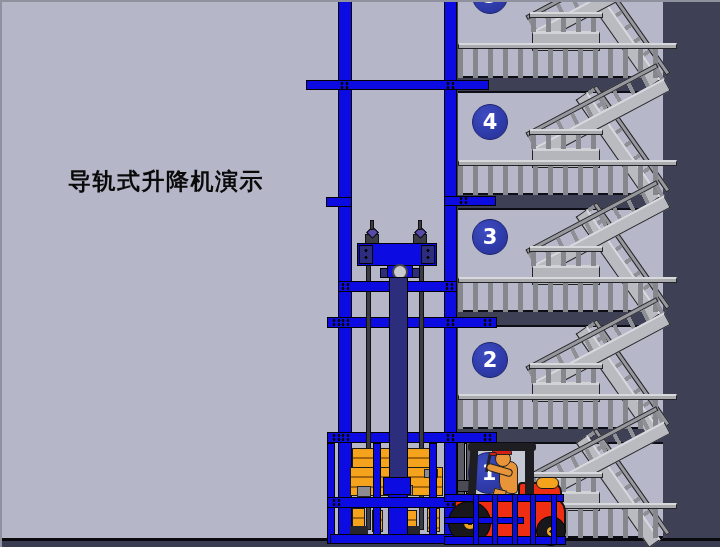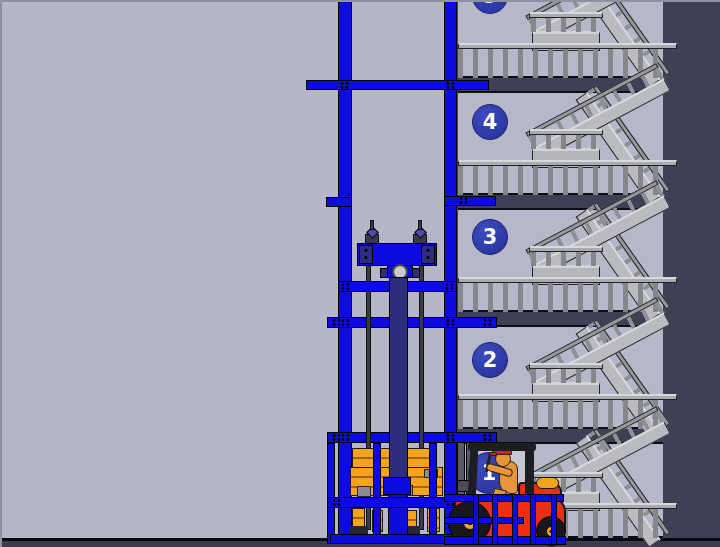--- a/index.html
+++ b/index.html
@@ -279,16 +279,17 @@
     <div class="abs blue" style="left:444px;top:494px;width:120px;height:8px;"></div>
     <div class="abs blue" style="left:444px;top:517px;width:80px;height:7px;"></div>
     <div class="abs blue" style="left:444px;top:536px;width:122px;height:9px;"></div>
     <div class="abs blue" style="left:473px;top:494px;width:6px;height:51px;"></div>
     <div class="abs blue" style="left:492px;top:494px;width:6px;height:51px;"></div>
     <div class="abs blue" style="left:512px;top:494px;width:6px;height:51px;"></div>
     <div class="abs blue" style="left:530px;top:494px;width:6px;height:51px;"></div>
     <div class="abs blue" style="left:551px;top:494px;width:6px;height:51px;"></div>
   </div>
 
+  <div class="abs title" style="left:68px;top:166px;z-index:20;">导轨式升降机演示</div>
 
   <div class="abs" style="left:0;top:0;width:720px;height:1.5px;background:#8f919f;z-index:30;"></div>
   <div class="abs" style="left:0;top:0;width:1.5px;height:547px;background:#8f919f;z-index:30;"></div>
 </div>
 
 </body></html>

